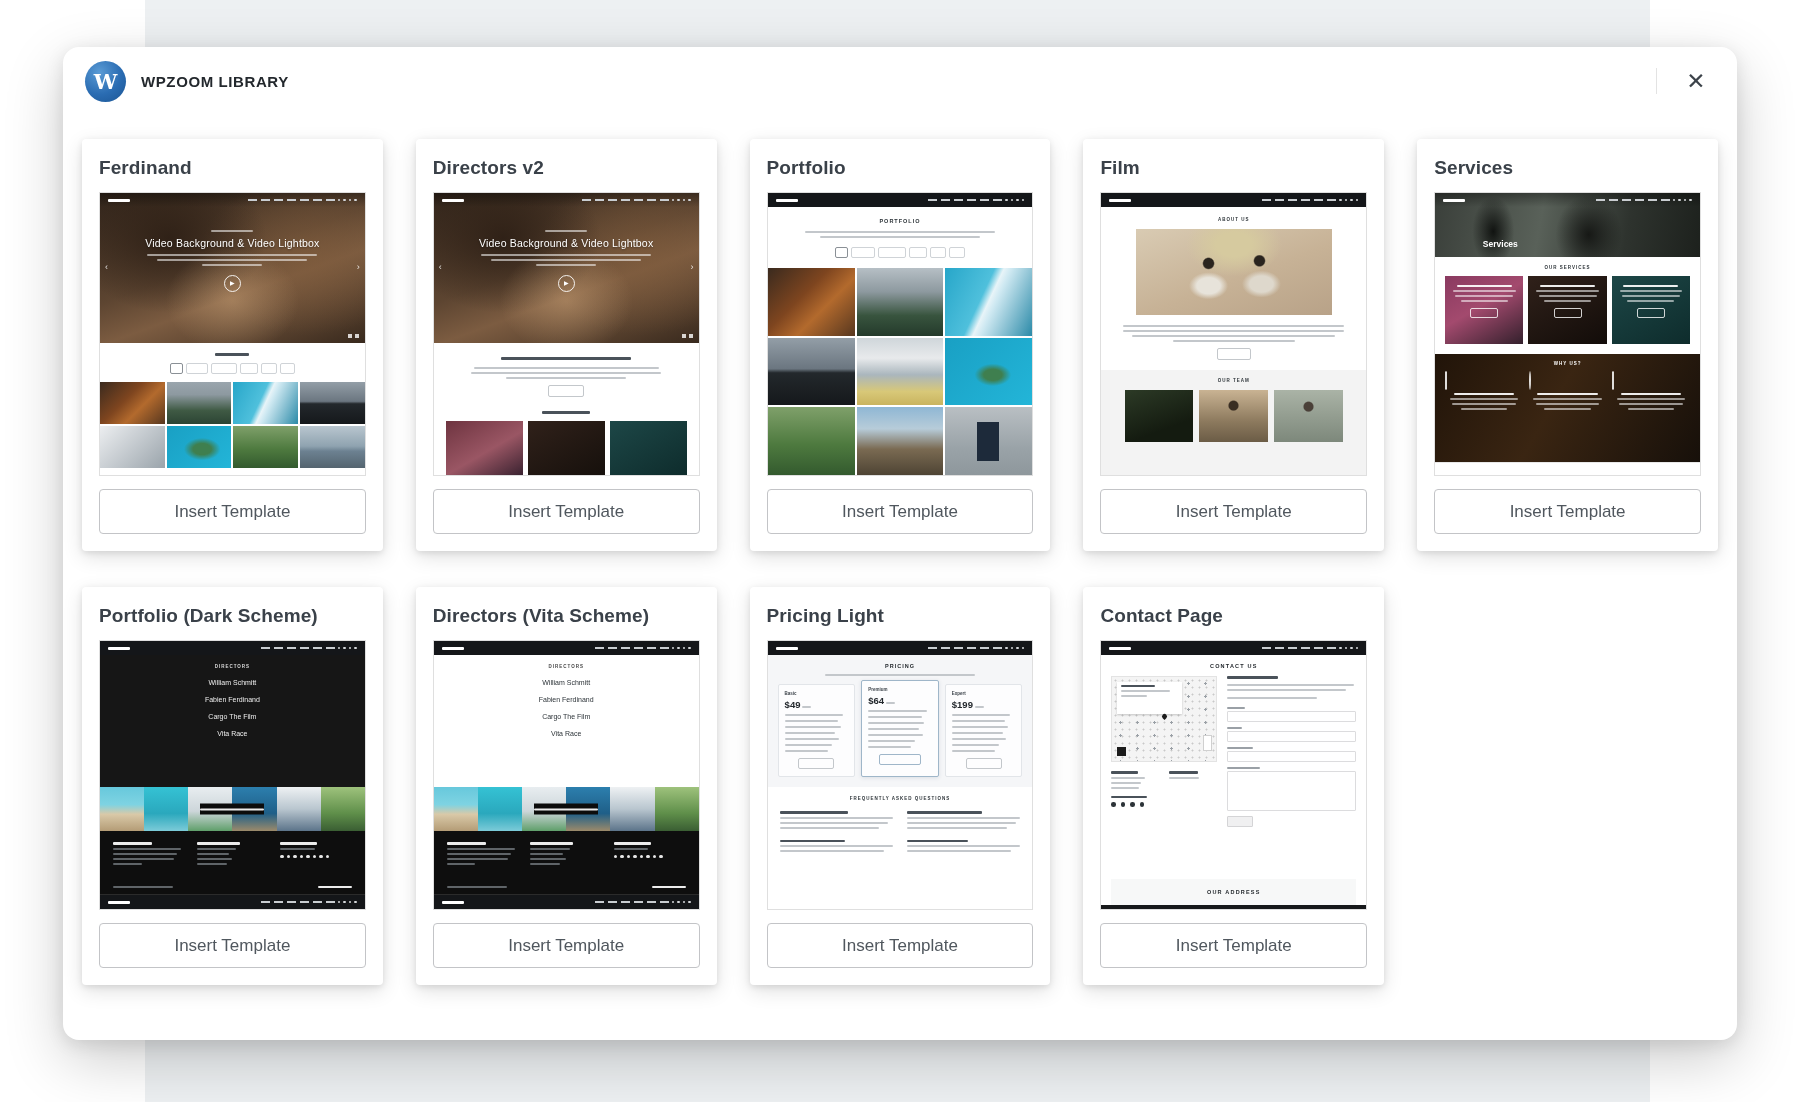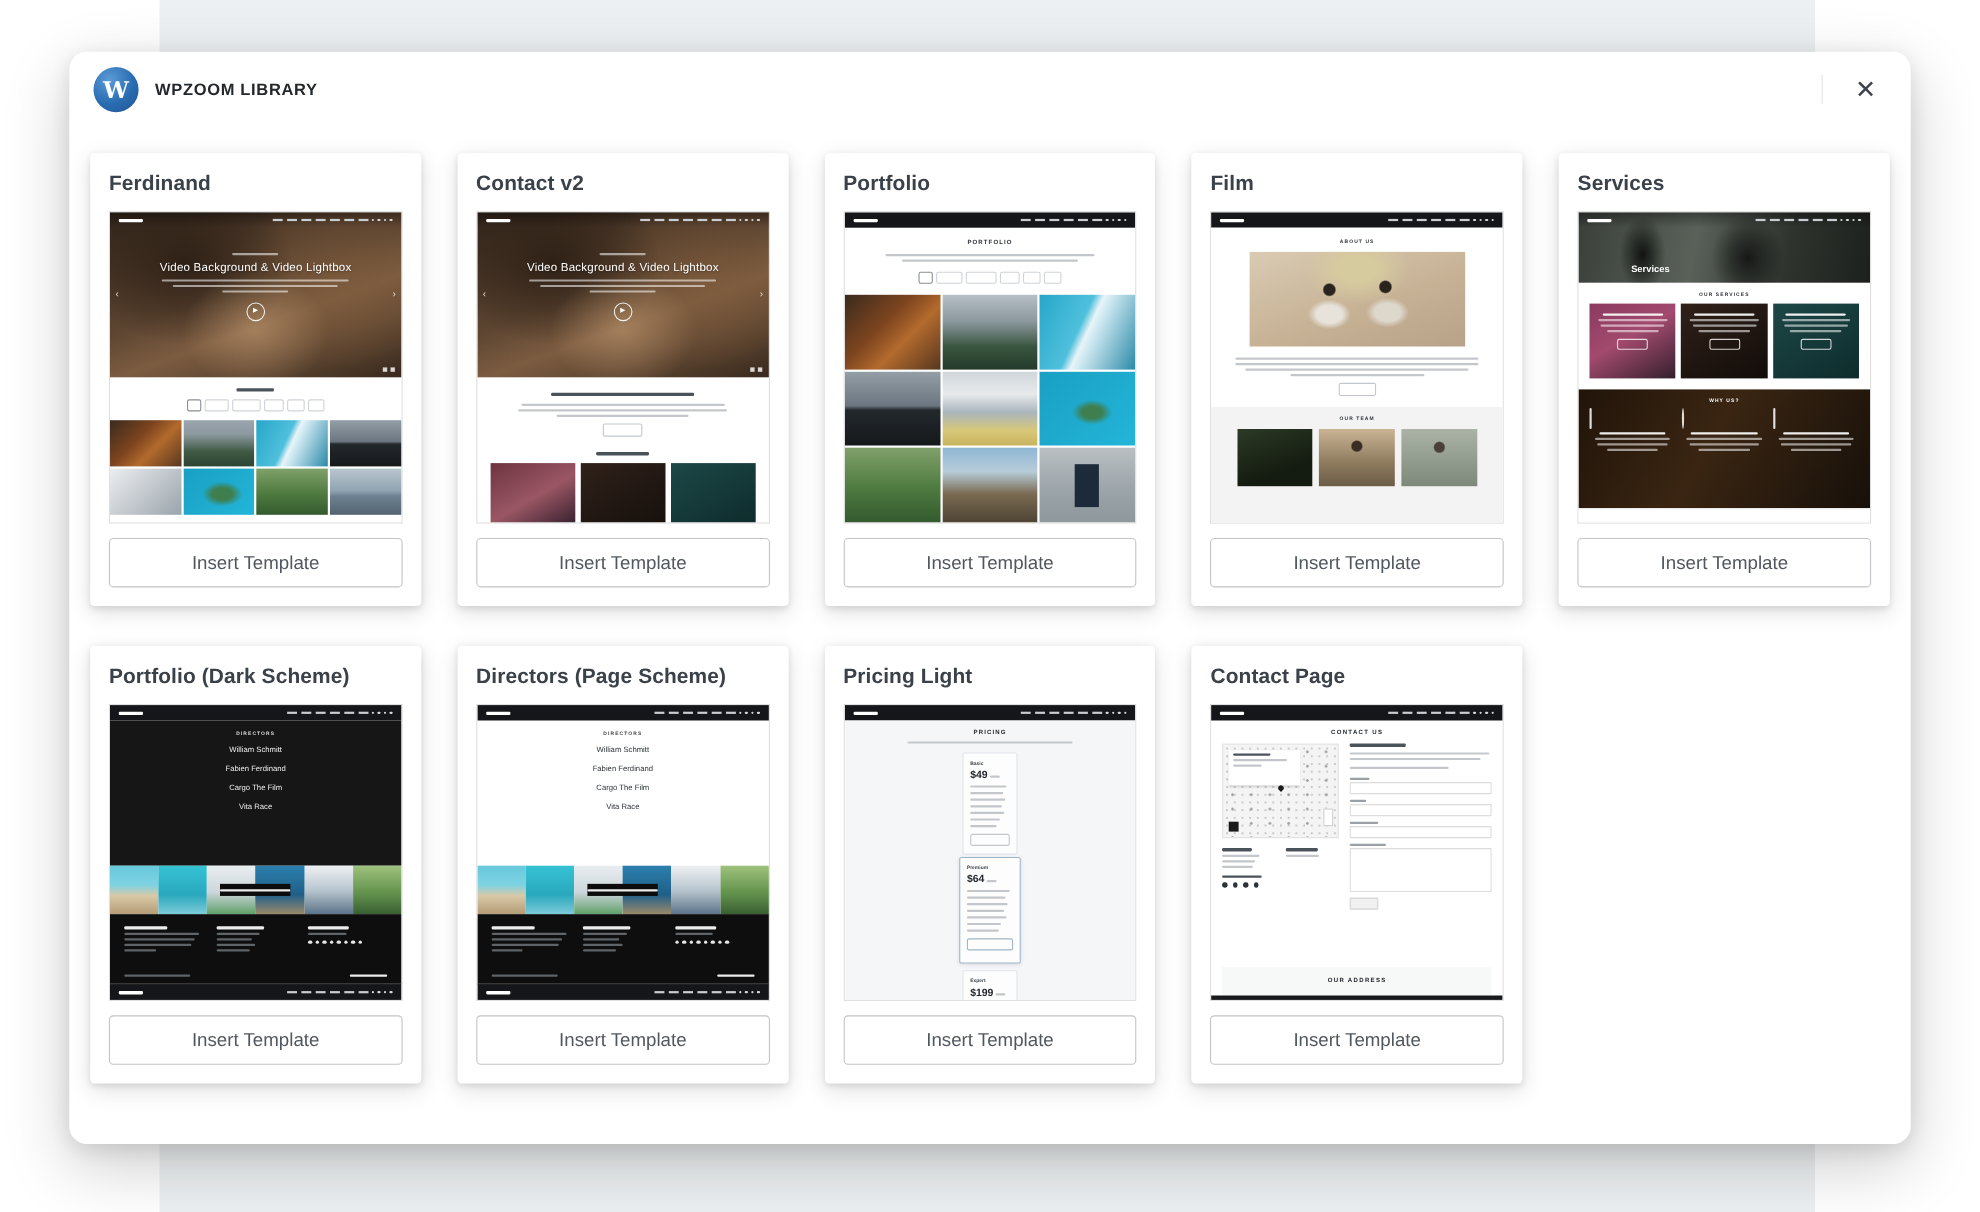--- a/index.html
+++ b/index.html
@@ -147,21 +147,21 @@
   .dfoot{flex:1;background:#0e0e0e;padding:8px 13px 0;display:flex;flex-direction:column;min-height:0;}
   .dfoot-cols{display:flex;gap:12px;}
   .dfoot-cols>div{flex:1;}
   .socrow{display:flex;gap:3px;margin-top:5px;}
   .socrow i{width:3.5px;height:3.5px;border-radius:50%;background:#e6e6e6;display:block;}
   .dfoot-bot{margin-top:auto;display:flex;align-items:center;padding-bottom:6px;}
   .dnav{border-top:1px solid #2b2b2b;}
   
   .pricebody{background:#f5f6f8;flex:none;padding:8px 10px 10px;}
   .phead{font-size:5.5px;letter-spacing:1px;font-weight:700;color:#23282d;text-align:center;}
-  .plans{display:flex;gap:6px;margin-top:8px;align-items:center;flex-direction:column;}
+  .plans{display:flex;gap:6px;margin-top:8px;align-items:flex-end;}
   .plan{flex:1;background:#fdfdfe;border:1px solid #e2e5e9;border-radius:2px;padding:6px 6px 7px;}
   .plan.mid{border:1px solid #9fb6c9;box-shadow:0 1px 4px rgba(30,60,90,.12);margin-top:-4px;padding-bottom:11px;}
   .pname{font-size:4.5px;color:#3c434a;font-weight:700;}
   .pprice{font-size:9.5px;color:#23282d;font-weight:700;margin-top:3px;display:flex;align-items:baseline;gap:2px;}
   .pprice .tb{width:9px;margin:0;}
   .feat .tb{margin-top:4px;}
   .faq{flex:1;background:#fff;padding:9px 12px 0;}
   .faq-grid{display:grid;grid-template-columns:1fr 1fr;gap:8px 14px;margin-top:7px;}
   
   .cbody{flex:1;padding:8px 10px 0;display:flex;flex-direction:column;min-height:0;}
@@ -263,21 +263,21 @@
                 <i class="tile t-island" style="height:42px;"></i>
                 <i class="tile t-grass" style="height:42px;"></i>
                 <i class="tile t-pier" style="height:42px;"></i>
               </div>
             </div>
           </div>
           <button class="insert">Insert Template</button>
         </div>
 
         <div class="card">
-          <div class="ctitle">Contact v2</div>
+          <div class="ctitle">Directors v2</div>
           <div class="thumb">
             <div class="hero">
               <div class="mnav ov">
                 <i class="mlogo"></i>
                   <span class="msp"></span>
                 <i class="mi"></i>
                   <i class="mi"></i>
                   <i class="mi"></i>
                   <i class="mi"></i>
                   <i class="mi"></i>
@@ -552,21 +552,21 @@
               <i class="mdot"></i>
                 <i class="mdot"></i>
                 <i class="mdot"></i>
                 <i class="mdot"></i>
             </div>
           </div>
           <button class="insert">Insert Template</button>
         </div>
 
         <div class="card r2">
-          <div class="ctitle">Directors (Page Scheme)</div>
+          <div class="ctitle">Directors (Vita Scheme)</div>
           <div class="thumb">
             <div class="mnav">
               <i class="mlogo"></i>
                 <span class="msp"></span>
               <i class="mi"></i>
                 <i class="mi"></i>
                 <i class="mi"></i>
                 <i class="mi"></i>
                 <i class="mi"></i>
                 <i class="mi"></i>

